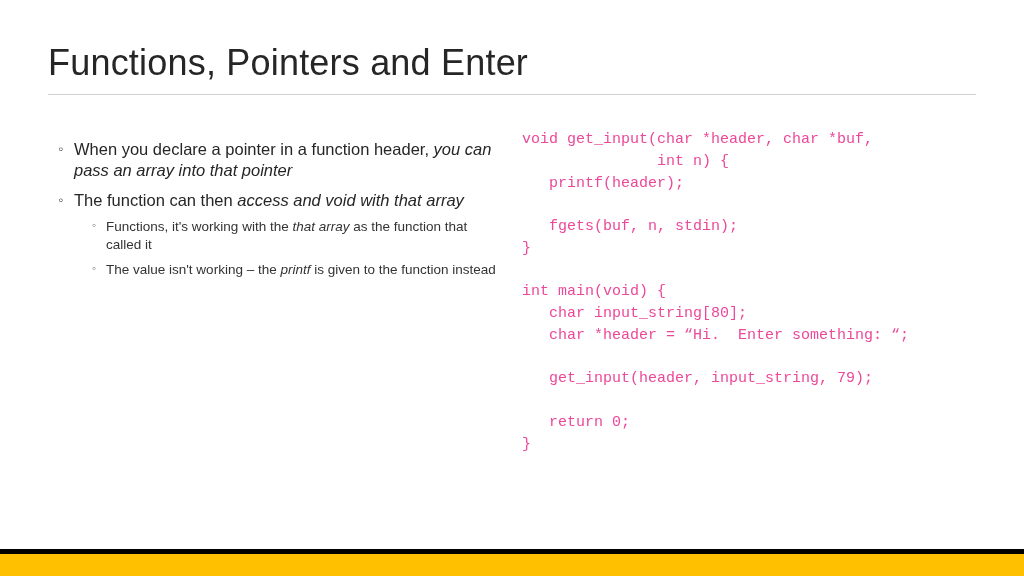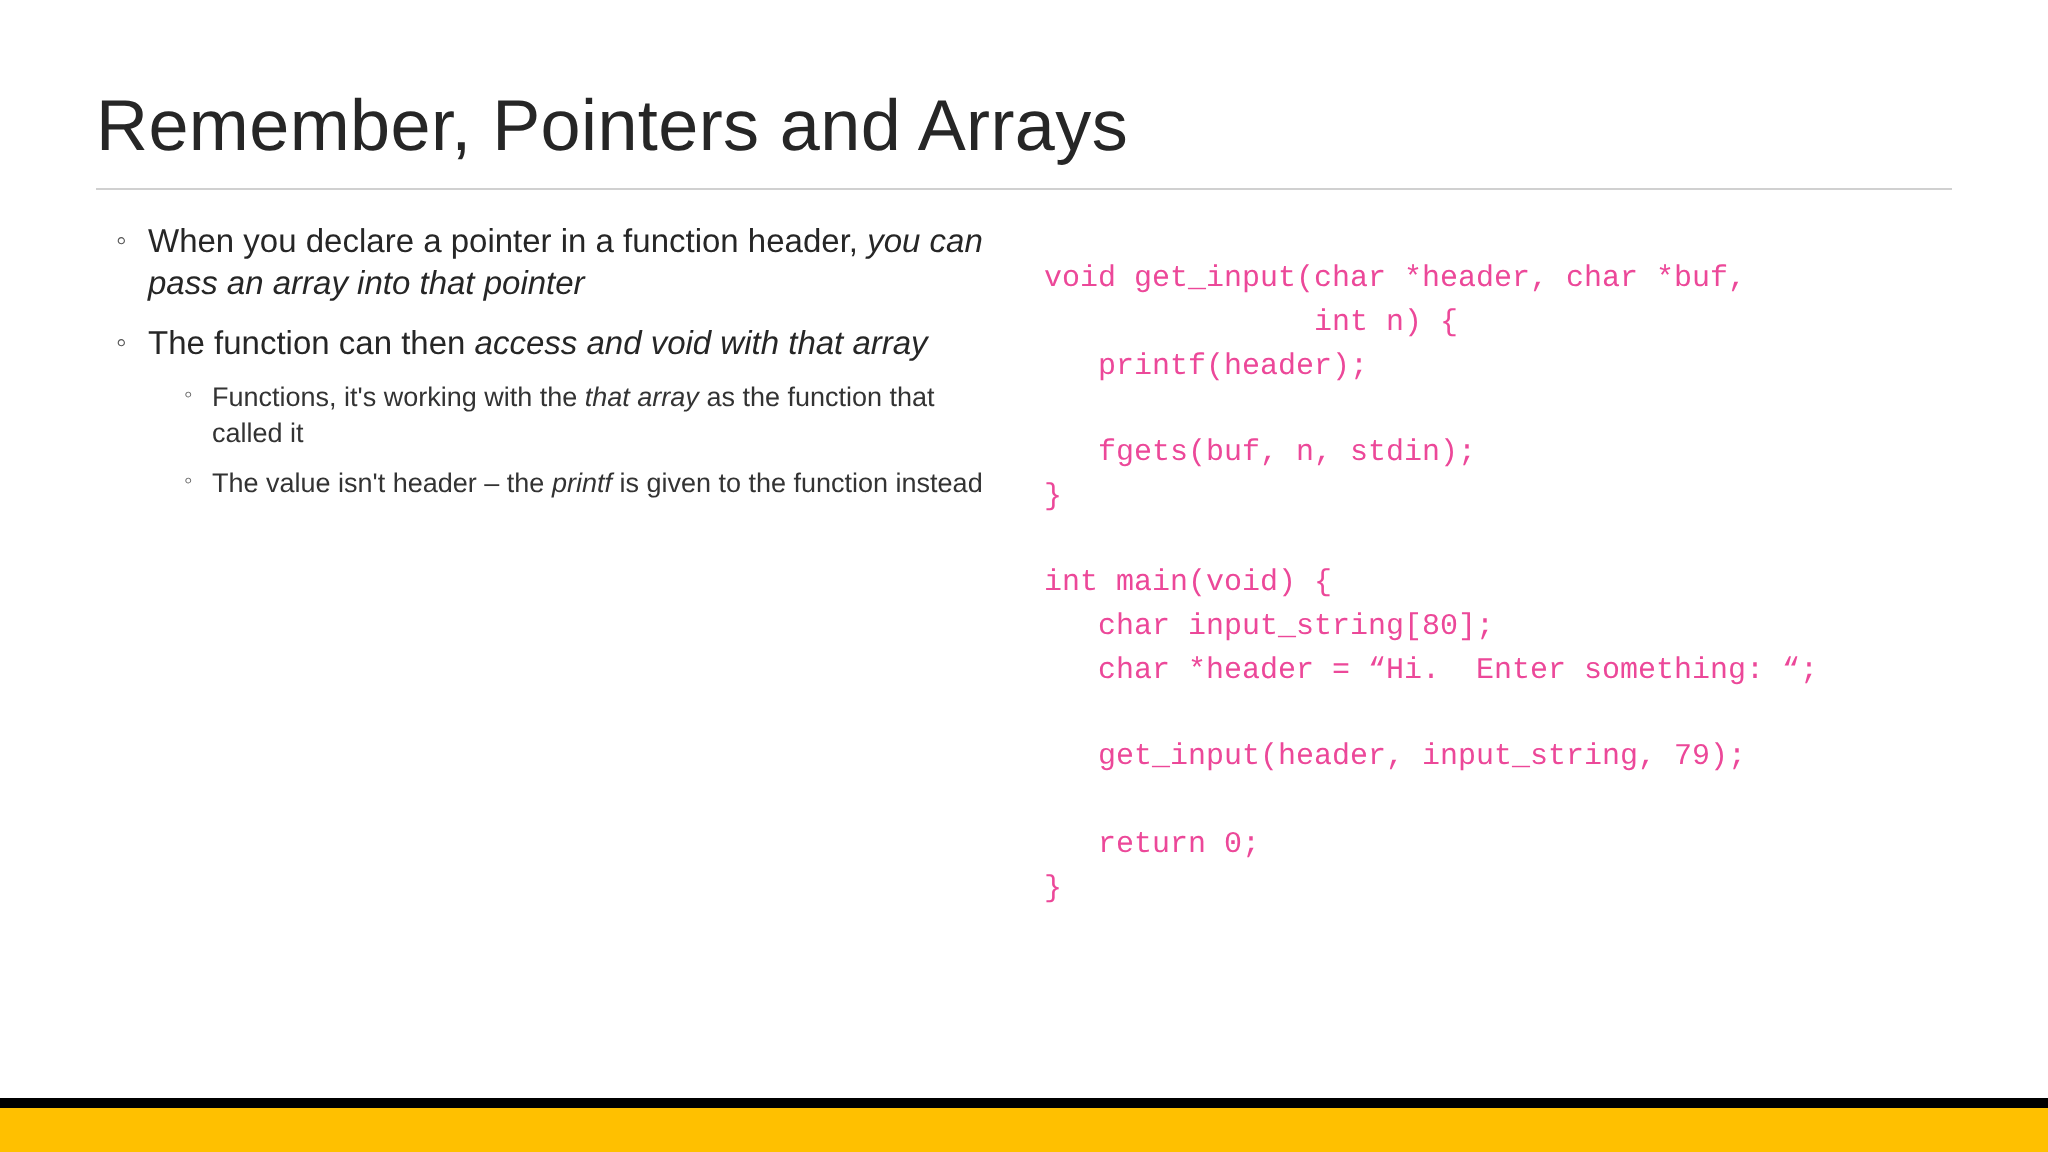--- a/index.html
+++ b/index.html
@@ -31,20 +31,21 @@
 .left {
   flex: 0 0 450px;
 }
 .right {
   flex: 1;
   padding-top: 18px;
 }
 ul.outer {
   list-style: none;
   padding-left: 14px;
+  margin-top: 28px;
 }
 ul.outer > li {
   position: relative;
   font-size: 16.5px;
   line-height: 1.28;
   margin-bottom: 9px;
   padding-left: 12px;
   font-weight: 400;
 }
 ul.outer > li::before {
@@ -100,29 +101,29 @@
 }
 .footer-yellow {
   height: 22px;
   background: #ffc000;
 }
 </style>
 </head>
 <body>
 
 <div class="slide">
-  <h1 class="title">Remember, Pointers and Arrays</h1>
+  <h1 class="title">Functions, Pointers and Enter</h1>
   <div class="content">
     <div class="left">
       <ul class="outer">
         <li><span>When you declare a pointer in a function header, </span><span class="italic">you can pass an array into that pointer</span></li>
         <li><span>The function can then </span><span class="italic">access and void with that array</span>
           <ul class="inner">
             <li><span>Functions, it's working with the </span><span class="italic">that array</span><span> as the function that called it</span></li>
-            <li><span>The value isn't header – the </span><span class="italic">printf</span><span> is given to the function instead</span></li>
+            <li><span>The value isn't working – the </span><span class="italic">printf</span><span> is given to the function instead</span></li>
           </ul>
         </li>
       </ul>
     </div>
     <div class="right">
       <div class="code">void get_input(char *header, char *buf,
                int n) {
    printf(header);
 
    fgets(buf, n, stdin);

